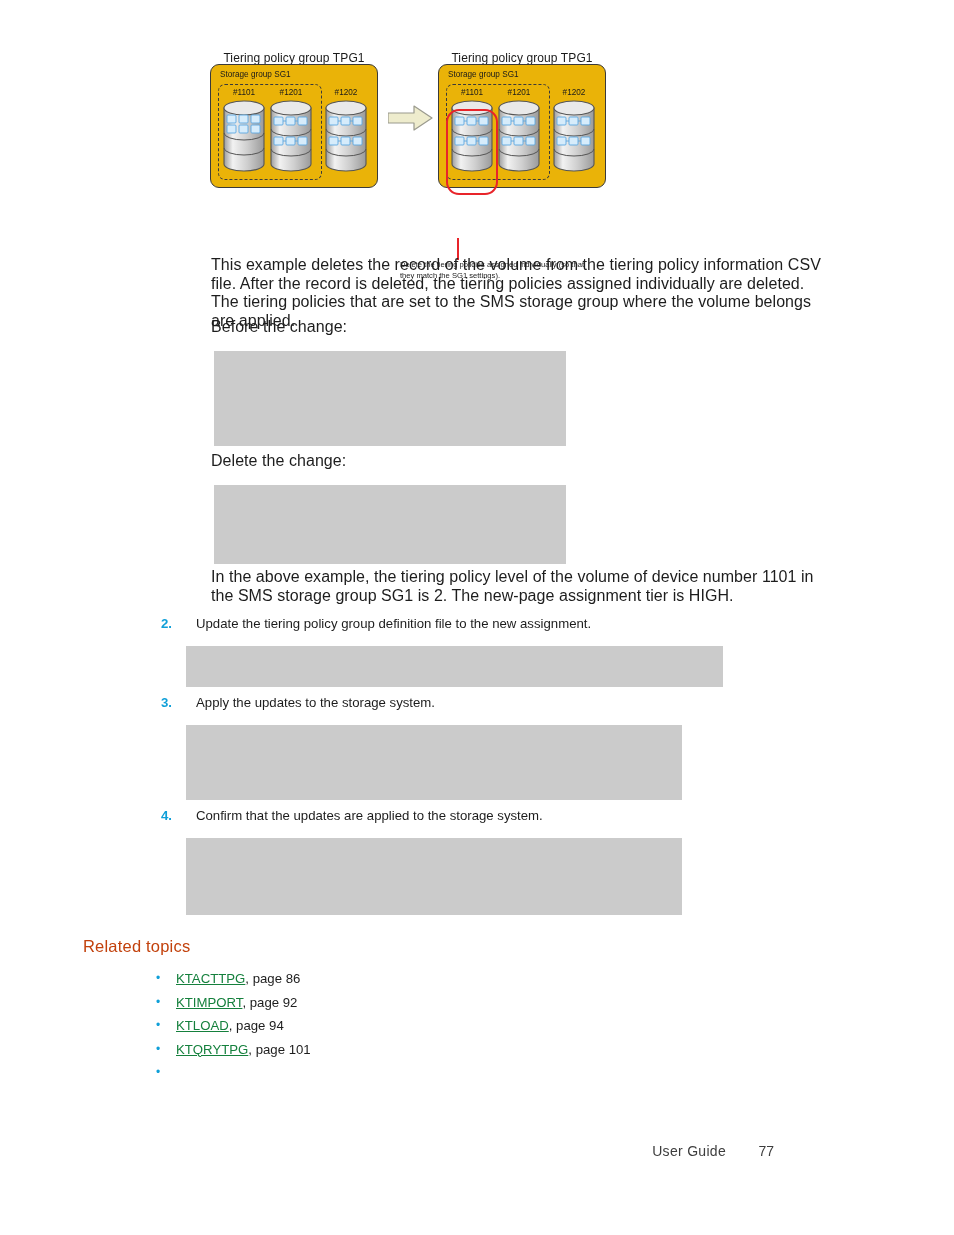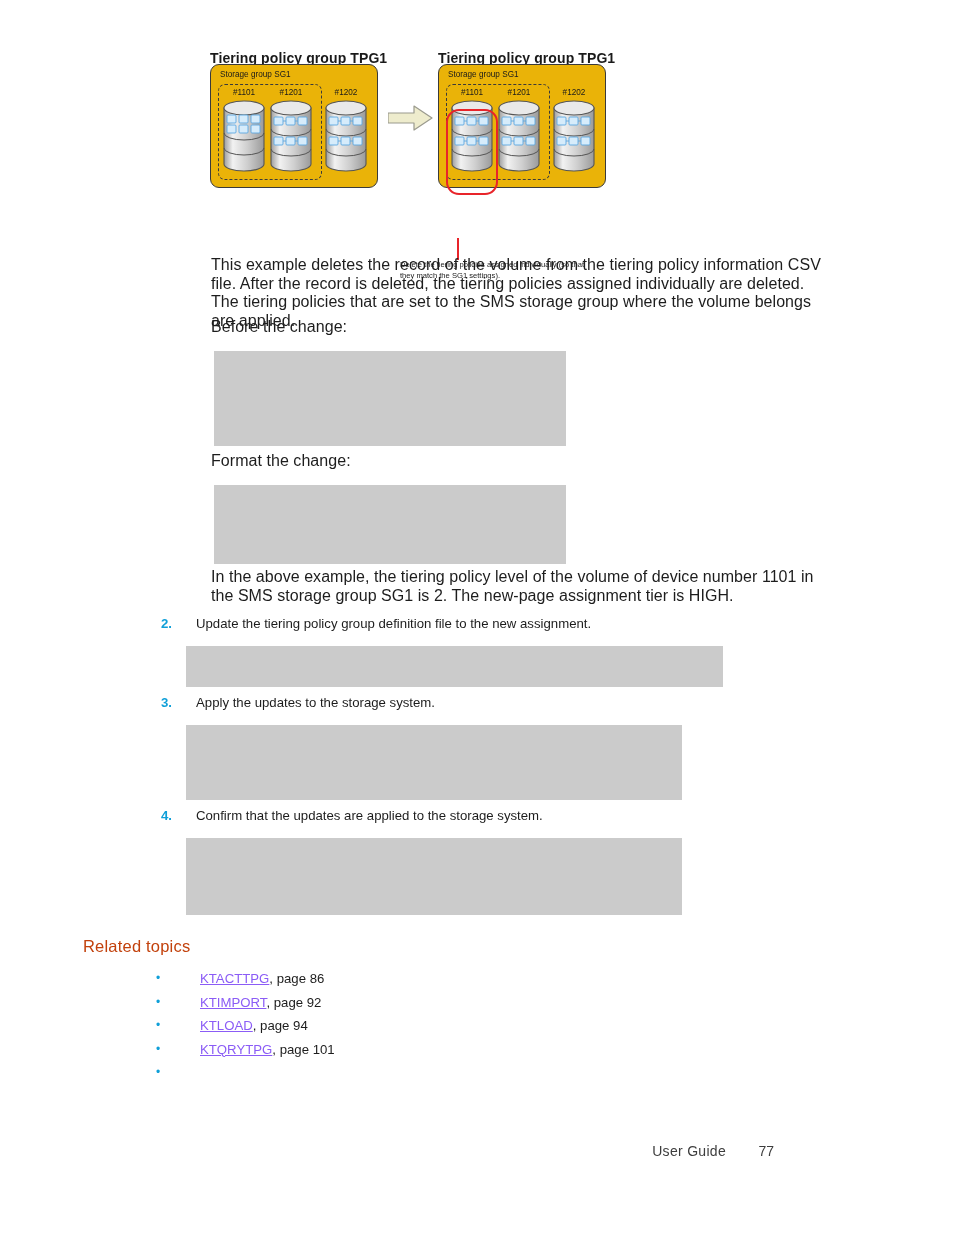--- a/index.html
+++ b/index.html
@@ -22,28 +22,27 @@
     left: 210px;
     top: 52px;
     width: 420px;
     height: 200px;
   }
   .diagram-panel { position: absolute; top: 0; }
   .panel-left  { left: 0px; }
   .panel-right { left: 228px; }
 
   .tpg-title {
-    font-size: 14px;
+    font-size: 12px;
     color: #1a1a1a;
     text-align: center;
     white-space: nowrap;
     letter-spacing: .1px;
     height: 12px;
     line-height: 12px;
-    font-weight: bold;
   }
   .tpg-box {
     position: relative;
     width: 168px;
     height: 124px;
     border: 1.6px solid #3a3a3a;
     border-radius: 9px;
     box-sizing: border-box;
     background: #eab308;
   }
@@ -176,22 +175,21 @@
     left: 0;
     color: #0f9fd8;
     font-size: 12px;
   }
   .rel-body {
     position: absolute;
     left: 20px;
     color: #1d1d1d;
   }
   .rel-link {
-    color: #8b5cf6;
-    margin-left: 24px;
+    color: #15803d;
   }
 
   
   #footer {
     position: absolute;
     left: 0;
     top: 1143px;
     width: 856px;
     height: 22px;
   }
@@ -400,21 +398,21 @@
   <div class="callout-line"></div>
   <div class="callout-text">Delete the tiering policies assigned individually (so that they match the SG1 settings).</div>
 </div>
 
 <div class="para" style="left:211px; top:256px; width:616px;">This example deletes the record of the volume from the tiering policy information CSV file. After the record is deleted, the tiering policies assigned individually are deleted. The tiering policies that are set to the SMS storage group where the volume belongs are applied.</div>
 
 <div class="para" style="left:211px; top:318px; width:400px;">Before the change:</div>
 
 <div class="codeblock" style="left:214px; top:351px; width:352px; height:95px;"></div>
 
-<div class="para" style="left:211px; top:452px; width:400px;">Format the change:</div>
+<div class="para" style="left:211px; top:452px; width:400px;">Delete the change:</div>
 
 <div class="codeblock" style="left:214px; top:485px; width:352px; height:79px;"></div>
 
 <div class="para" style="left:211px; top:568px; width:616px;">In the above example, the tiering policy level of the volume of device number 1101 in the SMS storage group SG1 is 2. The new-page assignment tier is HIGH.</div>
 
 <div class="step" style="left:150px; top:615px; width:700px;">
   <span class="step-num">2.</span>
   <span class="step-txt">Update the tiering policy group definition file to the new assignment.</span>
 </div>
 <div class="codeblock" style="left:186px; top:646px; width:537px; height:41px;"></div>

